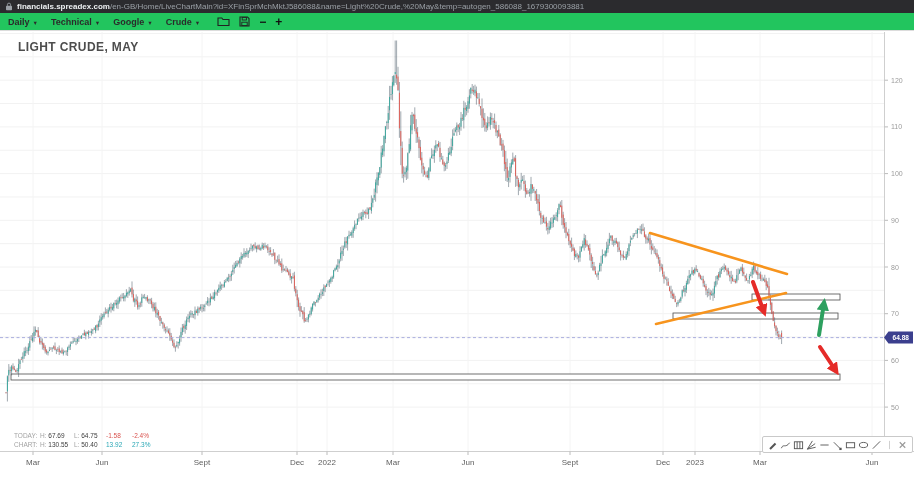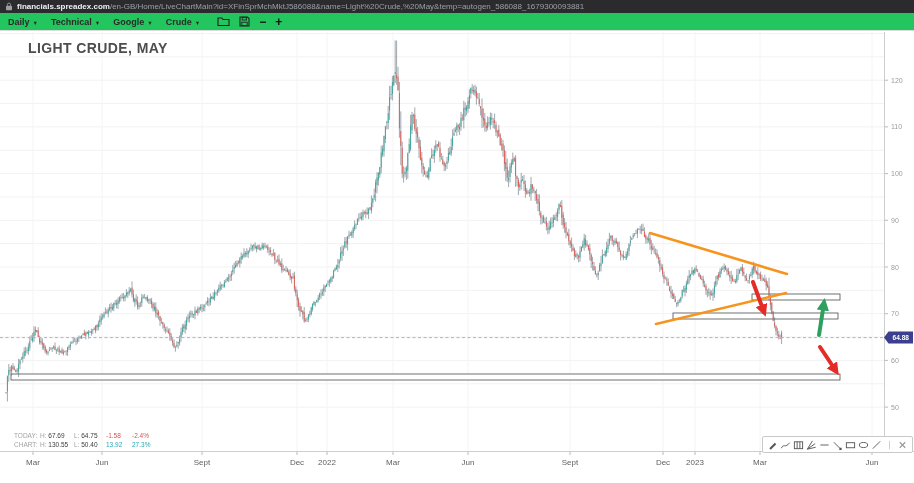--- a/index.html
+++ b/index.html
@@ -13,21 +13,21 @@
   .domain{color:#eceff1;font-weight:bold}
   .path{color:#9aa0a6}
   .toolbar{height:17px;background:#22c55e;border-bottom:1px solid #dcdcdc;display:flex;align-items:center;padding:0 8px;gap:13px}
   .menu{display:flex;align-items:center;gap:3px;font-size:9px;font-weight:bold;color:#2b2b2b;cursor:pointer}
   .caret{font-size:5.5px;color:#2b2b2b;transform:translateY(0.5px)}
   .tbicons{display:flex;align-items:center;gap:9px;margin-left:4px}
   .tbicon{display:flex;align-items:center;cursor:pointer}
   .zoomglyph{font-size:12px;font-weight:bold;color:#111;line-height:10px}
   .chartwrap{position:relative;width:914px;height:439px;background:#fff}
   .chartwrap svg.main{position:absolute;left:0;top:0}
-  .instr{position:absolute;left:28px;top:9px;font-size:14px;font-weight:bold;color:#4d4d4d;letter-spacing:.4px}
+  .instr{position:absolute;left:18px;top:9px;font-size:12px;font-weight:bold;color:#4d4d4d;letter-spacing:.4px}
   .legend{position:absolute;left:14px;top:401px;font-size:6.5px;line-height:8.5px;color:#333}
   .lrow{display:grid;grid-template-columns:26px 34px 32px 26px 28px;white-space:nowrap}
   .dim{color:#a3a3a3}
   .val{color:#3c3c3c}
   .neg{color:#d9534f}
   .pos{color:#2aa7b5}
   .drawbar{position:absolute;left:762px;top:405px;height:17px;display:flex;align-items:center;gap:2px;padding:0 4px;background:#fff;border:1px solid #c9c9c9;border-radius:2px;box-sizing:border-box}
   .ic{display:flex;align-items:center;justify-content:center;width:11px;height:13px;cursor:pointer}
 </style>
 </head>

